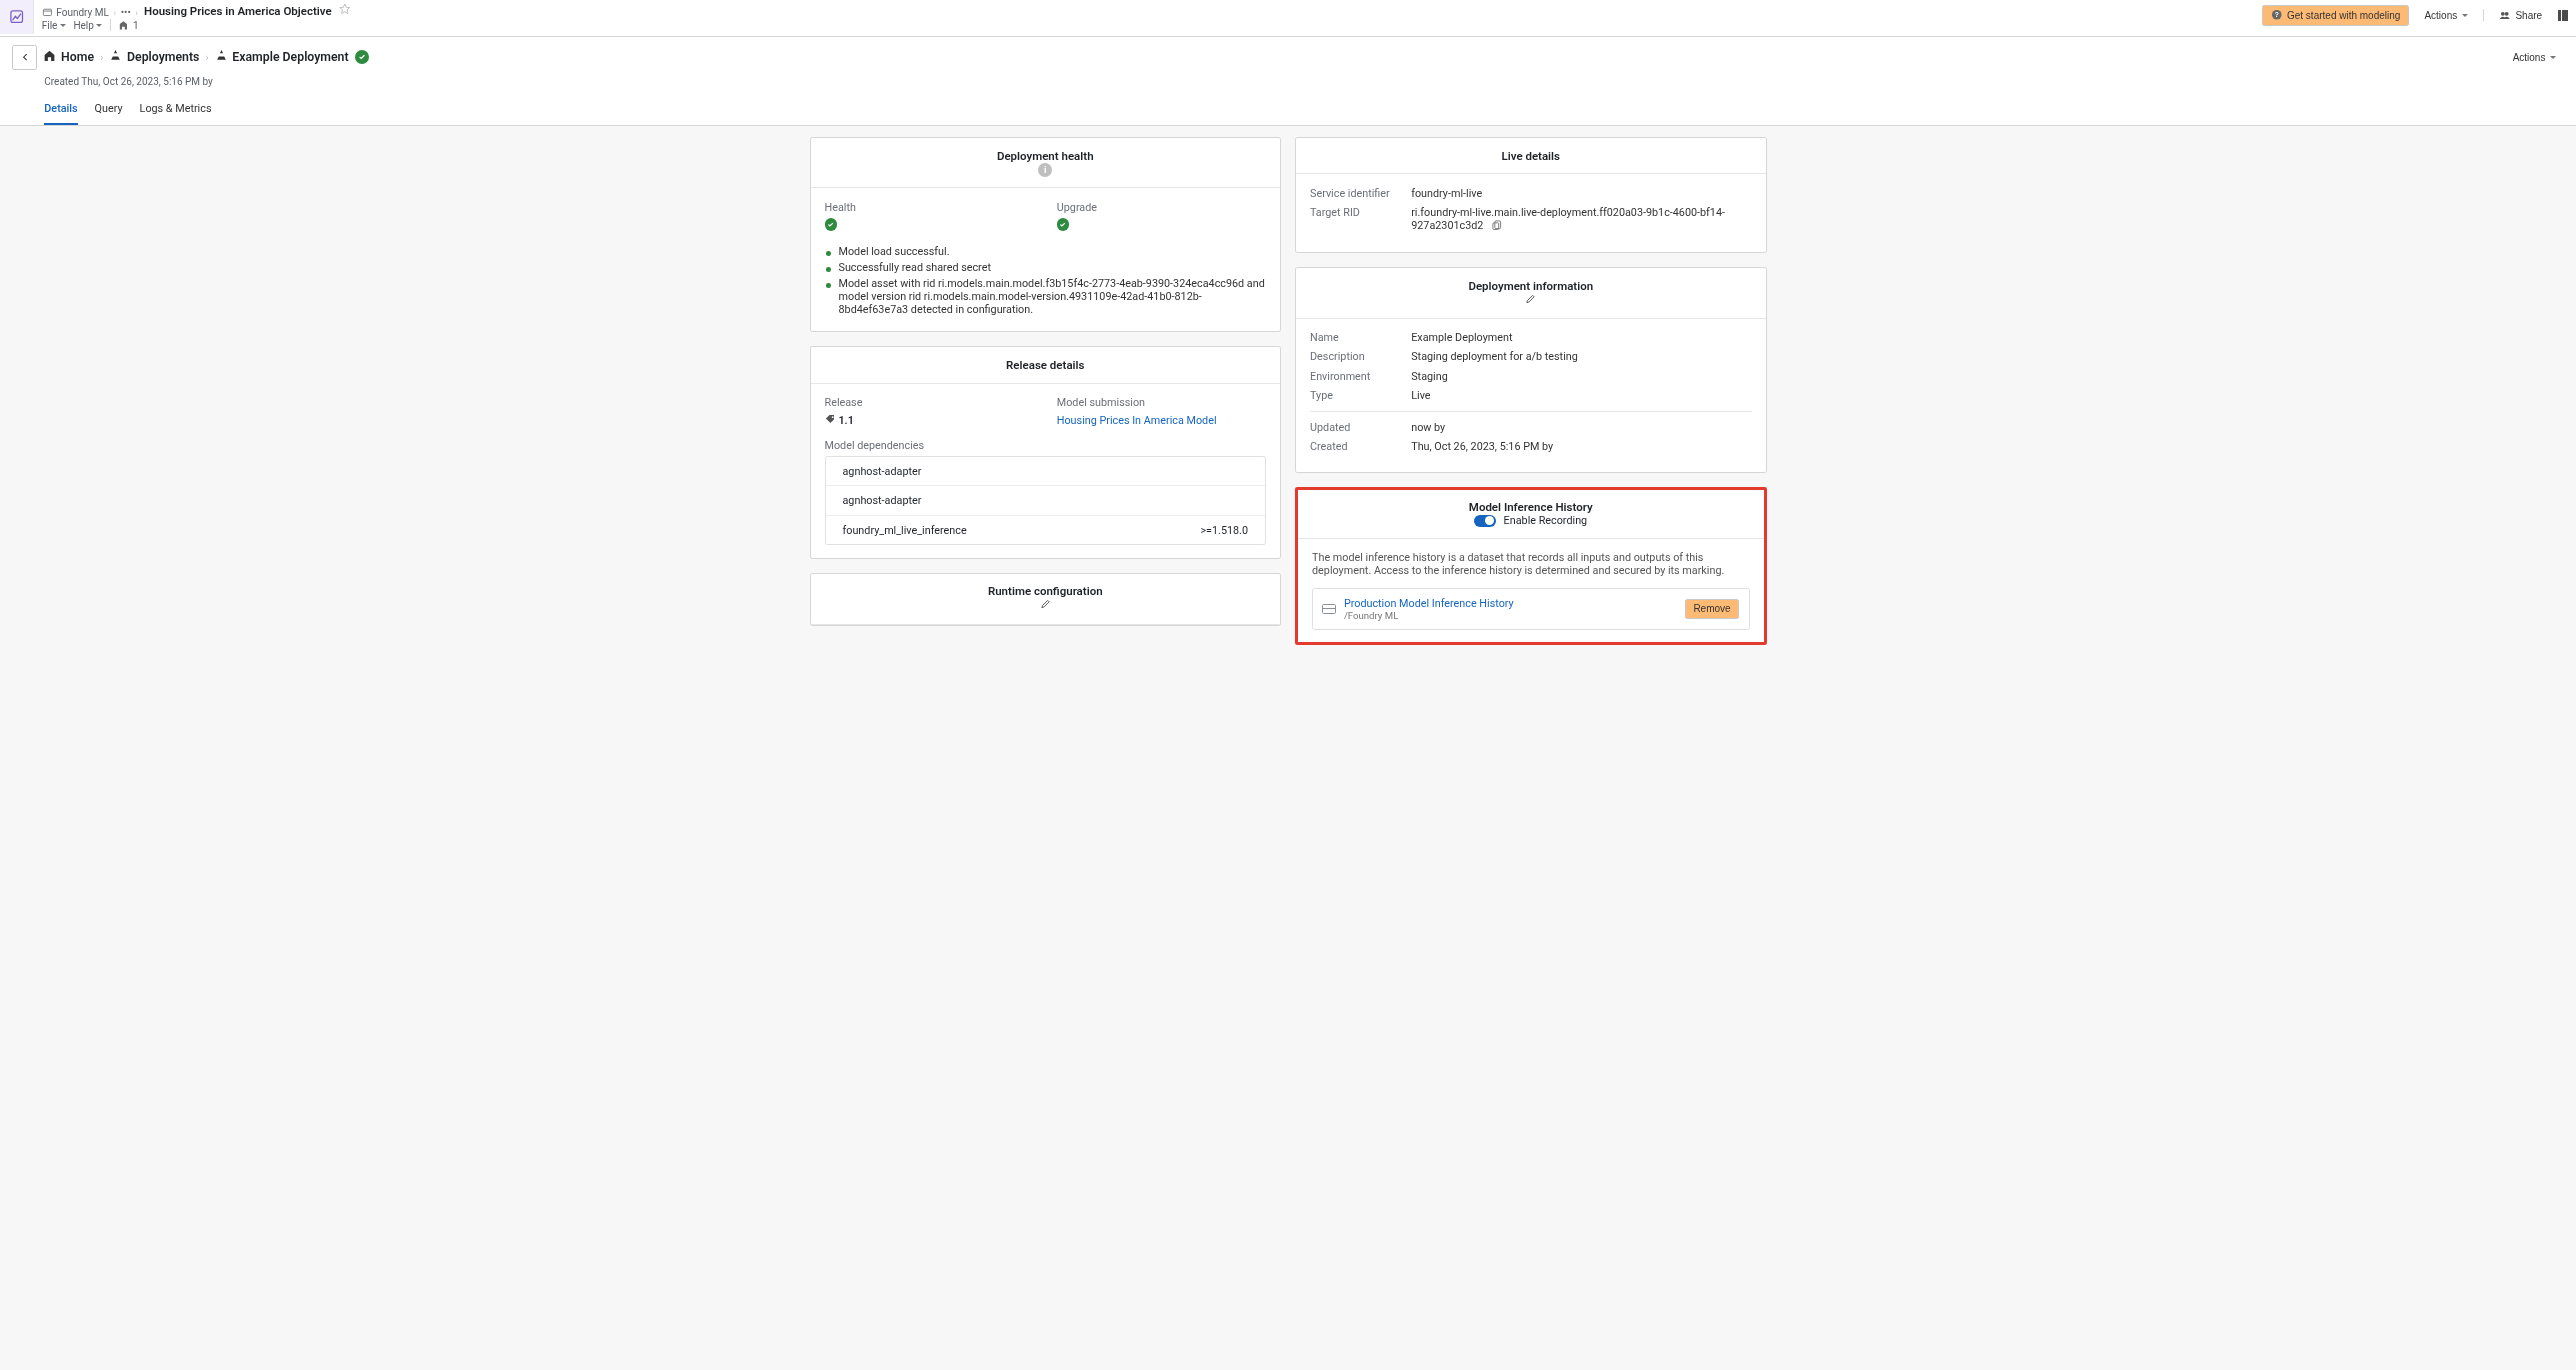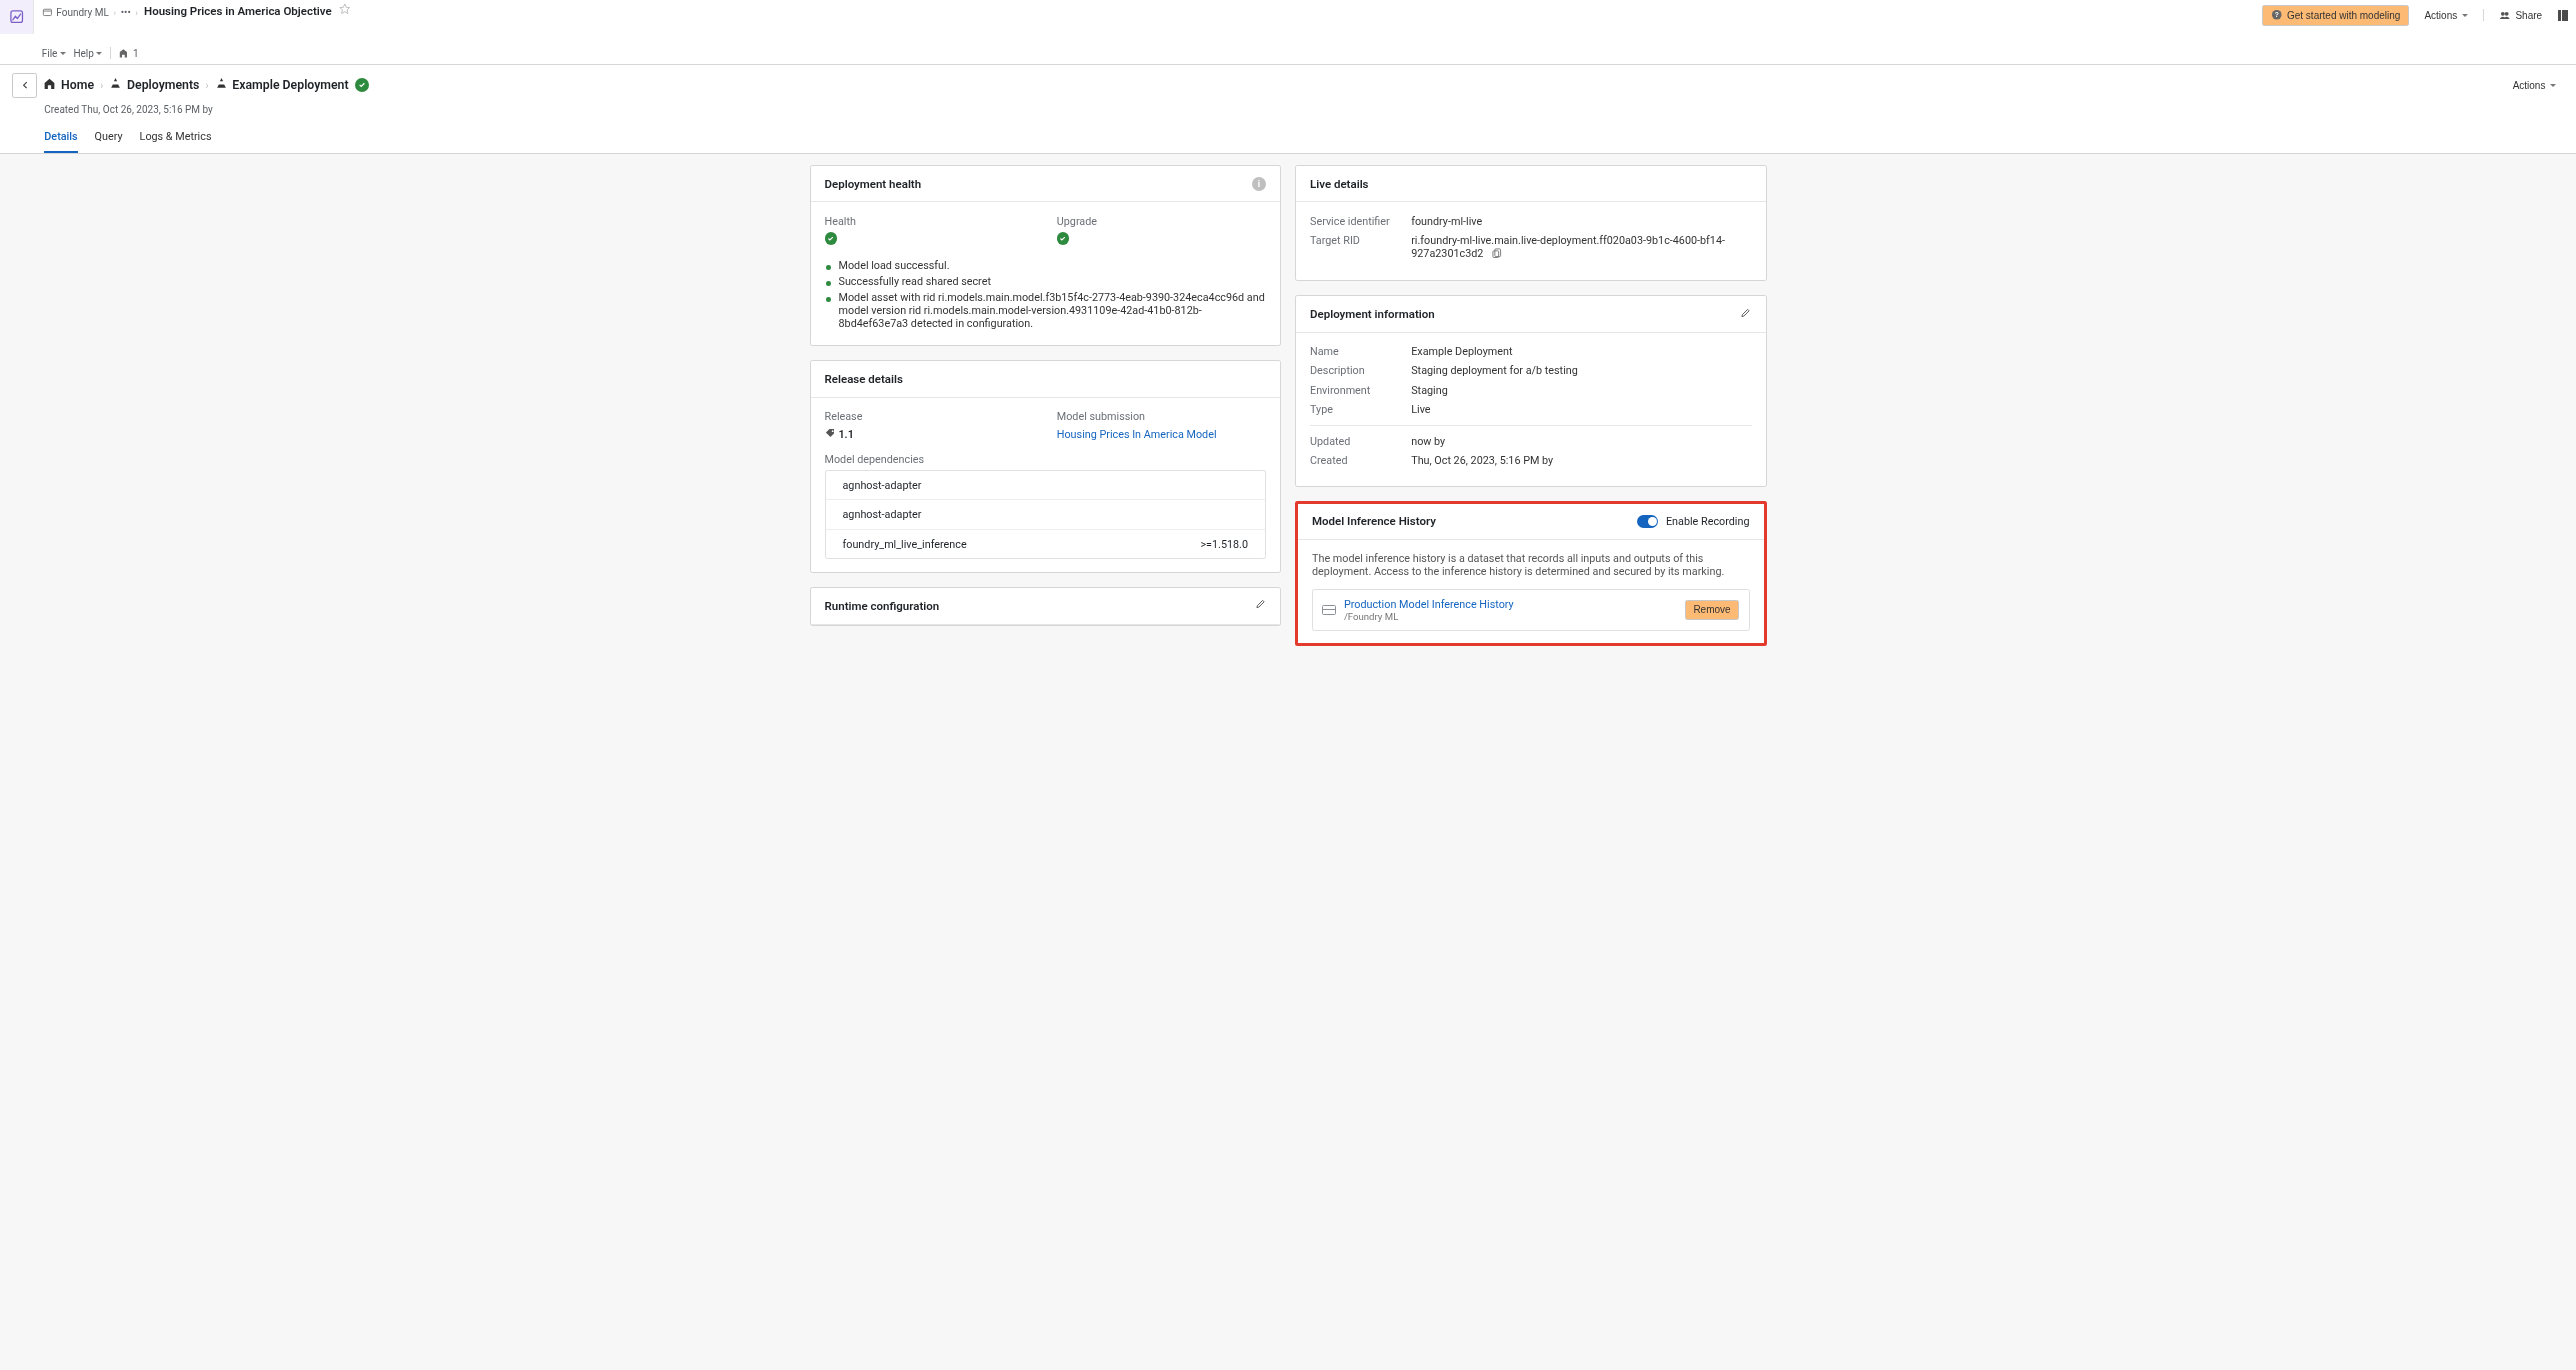--- a/index.html
+++ b/index.html
@@ -49,21 +49,20 @@
     margin-left: 1.5px;
   }
   .star-icn { color: #bbb; margin-left: 3.1px; }
   .appbar-row2 {
     display: flex;
     align-items: center;
     padding: 1.5px 7.7px 4.6px 7.7px;
     gap: 7.7px;
     font-size: 10px;
     color: #5c6066;
-    margin-top: 28px;
   }
   .menu-btn {
     display: inline-flex;
     align-items: center;
     gap: 2.3px;
     cursor: pointer;
   }
   .caret-d {
     width: 0; height: 0;
     border-left: 3.1px solid transparent;
@@ -144,23 +143,24 @@
     align-items: flex-start;
   }
   .col { flex: 1; display: flex; flex-direction: column; gap: 14px; }
   .card {
     background: #fff;
     border: 0.8px solid #d6d6d6;
     border-radius: 2.3px;
   }
   .card.highlight { border: 3.1px solid #e23b2e; }
   .card-head {
-    display: flex; align-items: center; justify-content: space-between;
+    display: flex; align-items: center; justify-content: center;
     padding: 10.8px 14px;
     border-bottom: 0.8px solid #e6e6e6;
+    flex-direction: column;
   }
   .card-title { font-weight: 600; font-size: 11.5px; }
   .card-body { padding: 12.3px 14px; }
   .info-i {
     width: 14px; height: 14px; border-radius: 50%; background: #bfbfbf;
     color: #fff; display: inline-flex; align-items: center; justify-content: center;
     font-size: 9.2px; font-weight: 700;
   }
 
   .two-col { display: flex; gap: 23px; }

